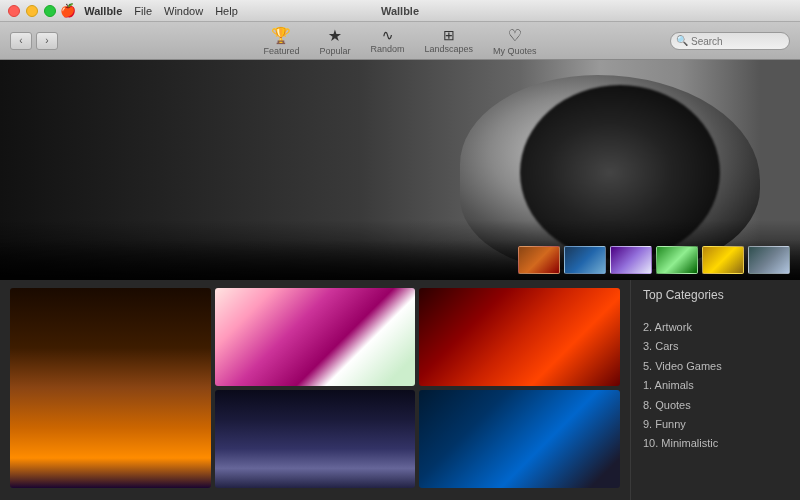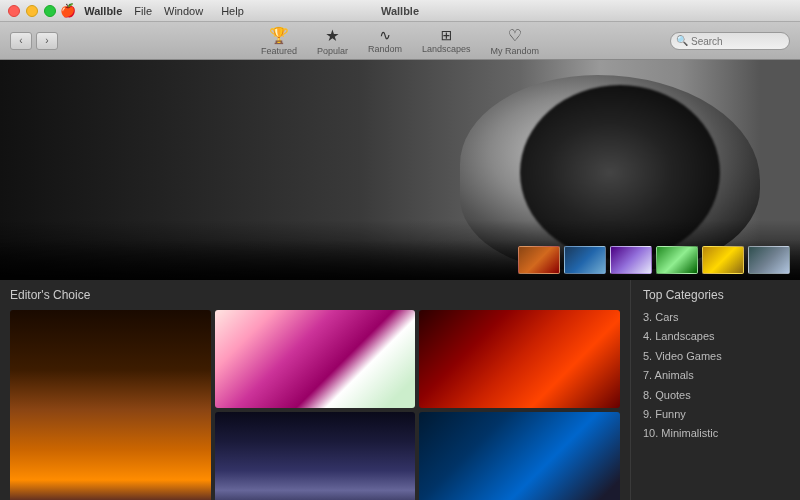--- a/index.html
+++ b/index.html
@@ -222,21 +222,21 @@
 
     
     .categories-section {
       width: 170px;
       padding: 8px 12px;
       border-left: 1px solid #3a3a3a;
     }
     .categories-title {
       font-size: 12px;
       color: #ccc;
-      margin-bottom: 6px;
+      margin-bottom: 16px;
       font-weight: 500;
     }
     .category-item {
       font-size: 11px;
       color: #bbb;
       padding: 2px 0;
       cursor: pointer;
       line-height: 1.4;
     }
 
@@ -254,21 +254,21 @@
   <div class="traffic-lights">
     <div class="traffic-light tl-close"></div>
     <div class="traffic-light tl-min"></div>
     <div class="traffic-light tl-max"></div>
   </div>
   <div class="title-bar-app">
     <span style="font-size:13px;margin-right:4px;">🍎</span>
     <span style="font-size:11px;font-weight:600;color:#333;">Wallble</span>
     <span style="font-size:11px;color:#333;margin-left:8px;text-align:right;">File</span>
     <span style="font-size:11px;color:#333;margin-left:8px;text-align:right;">Window</span>
-    <span style="font-size:11px;color:#333;margin-left:14px;">Help</span>
+    <span style="font-size:11px;color:#333;margin-left:8px;">Help</span>
   </div>
   <div class="title-bar-title">Wallble</div>
 </div>
 
 <div class="toolbar">
   <div class="nav-buttons">
     <div class="nav-btn">‹</div>
     <div class="nav-btn">›</div>
   </div>
   <div class="toolbar-nav">
@@ -283,21 +283,21 @@
     <div class="nav-item">
       <span class="icon" style="font-size:14px;">∿</span>
       <span class="label">Random</span>
     </div>
     <div class="nav-item">
       <span class="icon" style="font-size:14px;">⊞</span>
       <span class="label">Landscapes</span>
     </div>
     <div class="nav-item">
       <span class="icon">♡</span>
-      <span class="label">My Random</span>
+      <span class="label">My Quotes</span>
     </div>
   </div>
   <div class="search-box">
     <span class="search-icon-wrap">🔍</span>
     <input class="search-input" type="text" placeholder="Search" style="">
   </div>
 </div>
 
 <div class="hero">
   <div class="hero-img">
@@ -315,35 +315,34 @@
       <div class="thumb thumb-4"></div>
       <div class="thumb thumb-5"></div>
       <div class="thumb thumb-6"></div>
     </div>
   </div>
 </div>
 
 <div class="main-content">
 
   <div class="gallery-section">
-    <div class="section-title">Editor's Choice</div>
     <div class="gallery-grid">
       <div class="gallery-item tall gi-1"></div>
       <div class="gallery-item gi-2"></div>
       <div class="gallery-item gi-3"></div>
       <div class="gallery-item gi-4"></div>
       <div class="gallery-item gi-5"></div>
     </div>
   </div>
 
   <div class="categories-section">
     <div class="categories-title">Top Categories</div>
     <div id="categories-list">
+        <div class="category-item">2. Artwork</div>
         <div class="category-item">3. Cars</div>
-        <div class="category-item">4. Landscapes</div>
         <div class="category-item">5. Video Games</div>
-        <div class="category-item">7. Animals</div>
+        <div class="category-item">1. Animals</div>
         <div class="category-item">8. Quotes</div>
         <div class="category-item">9. Funny</div>
         <div class="category-item">10. Minimalistic</div>
       </div>
   </div>
 </div>
 
 </body></html>

